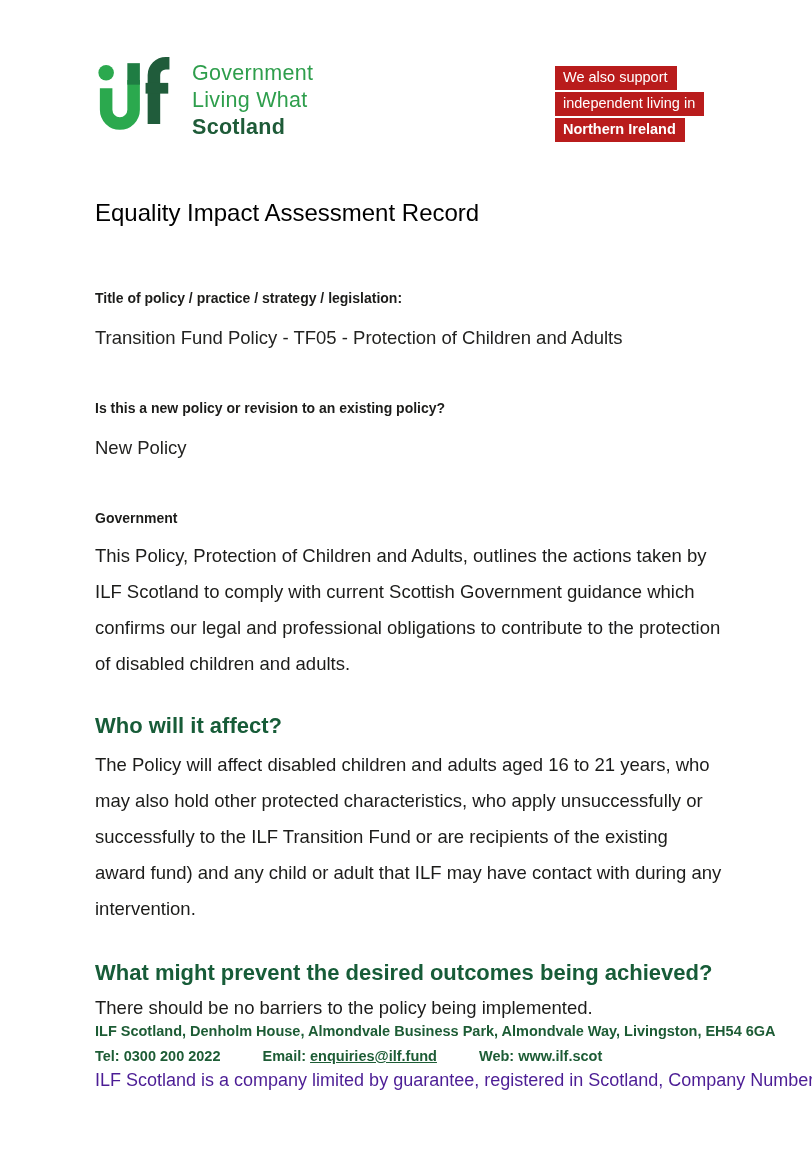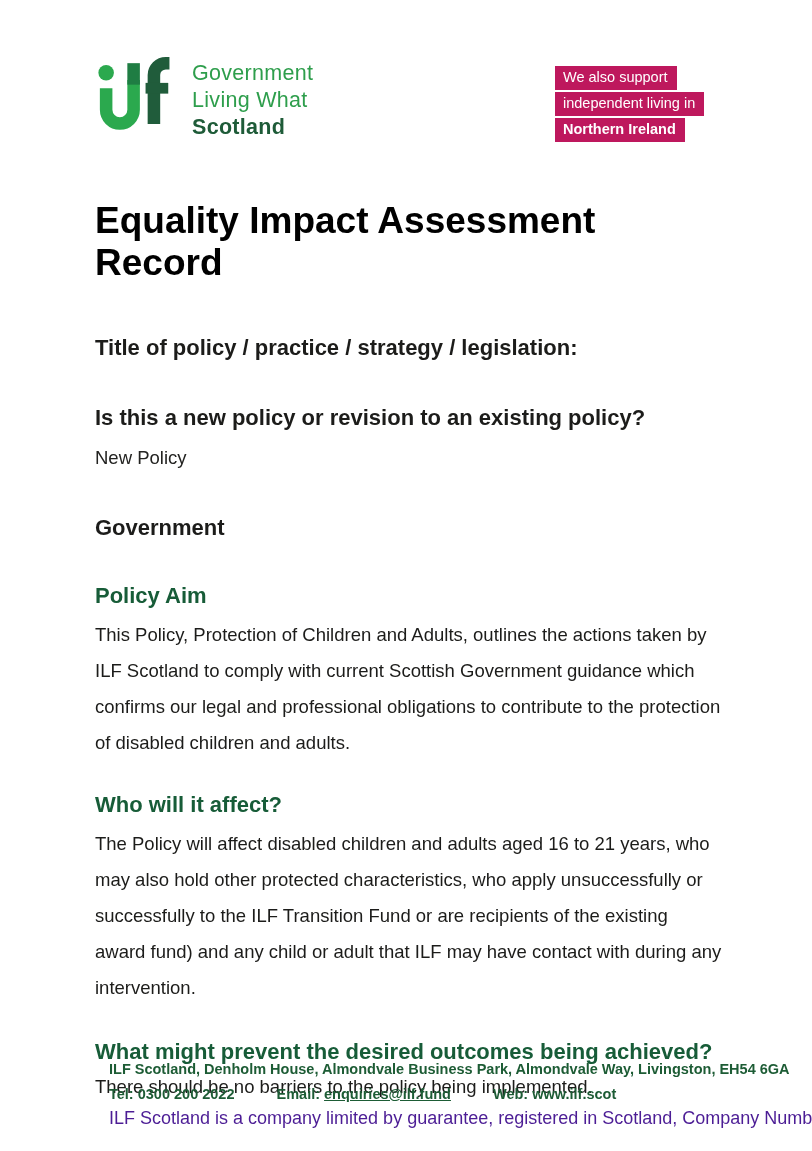--- a/index.html
+++ b/index.html
@@ -24,57 +24,57 @@
     font-size:21.5px; line-height:27px; letter-spacing:0.3px;
     color:#2e9e4c; font-weight:500;
   }
   .logo-text .ln.dark { color:#1e5b38; font-weight:bold; }
 
   .badge {
     position:absolute; left:555px; top:66px;
   }
   .badge .b-line {
     display:table;
-    background:#be185d;
+    background:#b91c1c;
     color:#ffffff;
     font-size:14.5px; line-height:17px;
     padding:3px 9px 4px 8px;
     margin-bottom:2px;
     white-space:nowrap;
   }
   .badge .b-line.bold { font-weight:bold; }
 
   
   .content {
     position:absolute; left:95px; top:180px; width:630px;
   }
   h1.doc-title {
-    font-size:37px; line-height:42px; font-weight:bold; color:#000000;
-    margin-top:20px;
+    font-size:24px; line-height:42px; font-weight:normal; color:#000000;
+    margin-top:12px;
   }
   .q-label {
-    font-size:22px; font-weight:bold; color:#1c1c1a; line-height:24px;
+    font-size:14px; font-weight:bold; color:#1c1c1a; line-height:24px;
   }
   .q-value {
     font-size:18.5px; color:#232321; line-height:24px;
   }
   .mt-lg { margin-top:52px; }
   .mt-md { margin-top:46px; }
   .mt-sm { margin-top:16px; }
   h2.green-h {
     font-size:22px; line-height:27px; font-weight:bold; color:#175c38;
   }
   p.body-para {
     font-size:18.5px; line-height:36px; color:#1c1c1a;
     margin-top:8px; width:628px;
   }
 
   
   .footer {
-    position:absolute; left:109px; top:1019px; width:700px;margin-top:38px;
+    position:absolute; left:95px; top:1019px; width:700px;
   }
   .footer p { white-space:nowrap; }
   .f-green {
     color:#1d5c35; font-weight:bold; font-size:14.5px; line-height:25px;
   }
   .f-black {
     color:#4c1d95; font-size:18px; line-height:23px;
   }
   .f-gap { display:inline-block; width:42px; }
   .email-link {
@@ -104,27 +104,27 @@
   <div class="badge">
     <div class="b-line">We also support</div>
     <div class="b-line">independent living in</div>
     <div class="b-line bold">Northern Ireland</div>
   </div>
 
   <div class="content">
     <h1 class="doc-title">Equality Impact Assessment Record</h1>
 
     <p class="q-label mt-lg">Title of policy / practice / strategy / legislation:</p>
+    <p class="q-value mt-sm">Transition Fund Policy - TF05 - Protection of Children and Adults</p>
 
     <p class="q-label mt-md">Is this a new policy or revision to an existing policy?</p>
     <p class="q-value mt-sm">New Policy</p>
 
     <p class="q-label mt-md">Government</p>
 
-    <h2 class="green-h" style="margin-top:42px;">Policy Aim</h2>
     <p class="body-para">This Policy, Protection of Children and Adults, outlines the actions taken by ILF Scotland to comply with current Scottish Government guidance which confirms our legal and professional obligations to contribute to the protection of disabled children and adults.</p>
 
     <h2 class="green-h" style="margin-top:30px;">Who will it affect?</h2>
     <p class="body-para">The Policy will affect disabled children and adults aged 16 to 21 years, who may also hold other protected characteristics, who apply unsuccessfully or successfully to the ILF Transition Fund or are recipients of the existing award fund) and any child or adult that ILF may have contact with during any intervention.</p>
 
     <h2 class="green-h" style="margin-top:32px;">What might prevent the desired outcomes being achieved?</h2>
     <p class="body-para" style="margin-top:4px;">There should be no barriers to the policy being implemented.</p>
   </div>
 
   <div class="footer">

